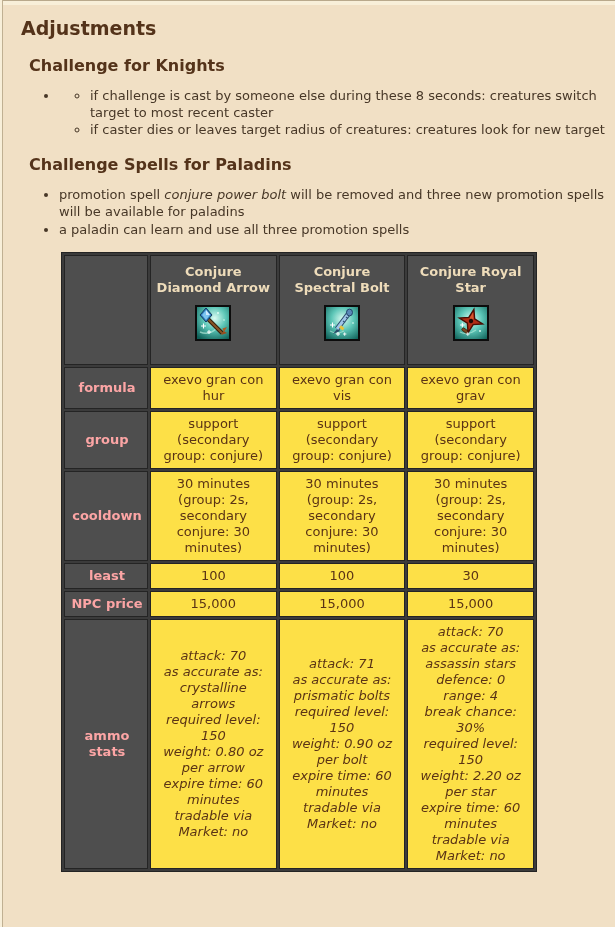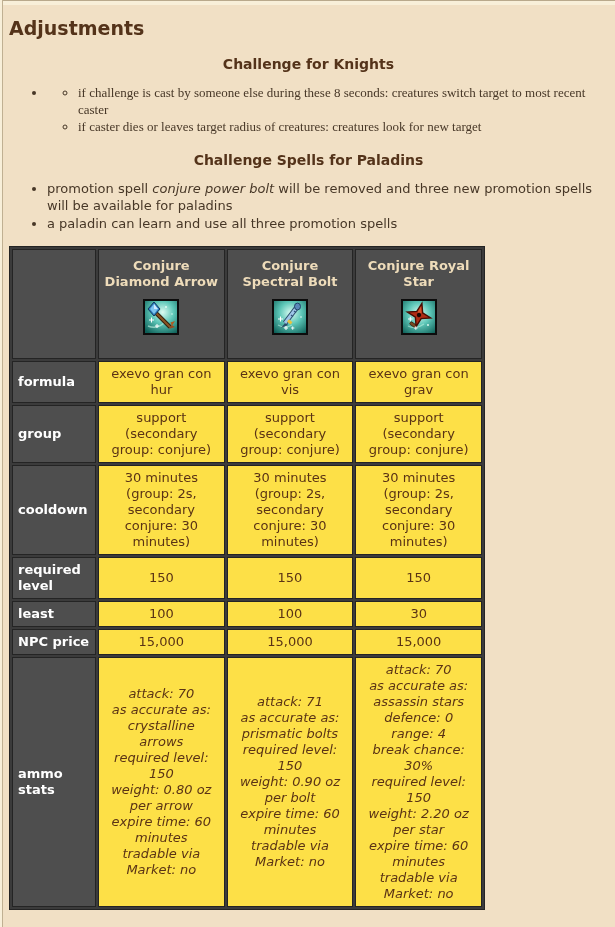--- a/index.html
+++ b/index.html
@@ -5,43 +5,43 @@
   html, body { margin:0; padding:0; }
   body {
     width:615px; height:927px; overflow:hidden; position:relative;
     background:#f1e0c5;
     font-family:"DejaVu Sans","Liberation Sans",sans-serif;
     font-size:13px; color:#473727;
   }
   .top-strip { height:4px; background:#f8efd9; border-top:1px solid #b9a98c; }
   .left-strip { position:absolute; left:0; top:0; width:2px; height:927px;
     background:#f8efd9; border-right:1px solid #c0b092; z-index:5; }
-  .content { padding:0 7px 6px 9px; }
+  .content { padding:0 7px 6px 21px; }
   h1 { font-size:19px; font-weight:bold; color:#54331a; margin:12px 0 10px; }
-  h2 { font-size:14px; font-weight:bold; color:#54331a; margin:17px 8px 4px;text-align:center; }
+  h2 { font-size:16px; font-weight:bold; color:#54331a; margin:17px 8px 4px; }
   ul.l1 { margin:12px 0 14px; padding-left:38px; list-style:disc; }
   ul.l1 > li { line-height:17px; margin:0 0 1px; }
   ul.l2 { list-style:circle; margin:1px 0 0; padding-left:31px; }
-  ul.l2 > li { line-height:17px;font-family:Liberation Serif, serif; }
+  ul.l2 > li { line-height:17px; }
   em.spell { font-style:italic;margin-top:37px; }
 
   table.spells {
     border-collapse:separate; border-spacing:2px;
     background:#3b3b3b; border:1px solid #242424;
-    width:476px; table-layout:fixed; margin-top:6px;
+    width:476px; table-layout:fixed; margin-top:6px;margin-left:40px;
   }
   table.spells th, table.spells td { border:1px solid #242424; line-height:16px; }
   th.corner, th.colhead, th.rowlabel { background:#4e4e4e; }
   th.colhead {
     color:#eedcba; font-size:13px; font-weight:bold;
     vertical-align:top; padding:8px 4px 4px; height:96px;
   }
   th.rowlabel {
-    color:#ffffff; font-size:13px; font-weight:bold;
-    text-align:left; vertical-align:middle; padding:4px 3px 4px 5px;
+    color:#fca5a5; font-size:13px; font-weight:bold;
+    text-align:center; vertical-align:middle; padding:4px 3px 4px 5px;
   }
   td.cell {
     background:#fde047; color:#5a3315; text-align:center;
     vertical-align:middle; padding:4px 5px;
   }
   td.pre { white-space:pre-line;font-style:italic; }
   .col-title { margin-bottom:9px; }
   .icon-wrap { display:flex; justify-content:center; }
   .icon-wrap svg { display:block; }
 </style>
@@ -182,26 +182,20 @@
       <td class="cell">support (secondary group: conjure)</td>
       <td class="cell">support (secondary group: conjure)</td>
     </tr>
     <tr>
       <th class="rowlabel">cooldown</th>
       <td class="cell">30 minutes (group: 2s, secondary conjure: 30 minutes)</td>
       <td class="cell">30 minutes (group: 2s, secondary conjure: 30 minutes)</td>
       <td class="cell">30 minutes (group: 2s, secondary conjure: 30 minutes)</td>
     </tr>
     <tr>
-      <th class="rowlabel">required level</th>
-      <td class="cell">150</td>
-      <td class="cell">150</td>
-      <td class="cell">150</td>
-    </tr>
-    <tr>
       <th class="rowlabel">least</th>
       <td class="cell">100</td>
       <td class="cell">100</td>
       <td class="cell">30</td>
     </tr>
     <tr>
       <th class="rowlabel">NPC price</th>
       <td class="cell">15,000</td>
       <td class="cell">15,000</td>
       <td class="cell">15,000</td>

